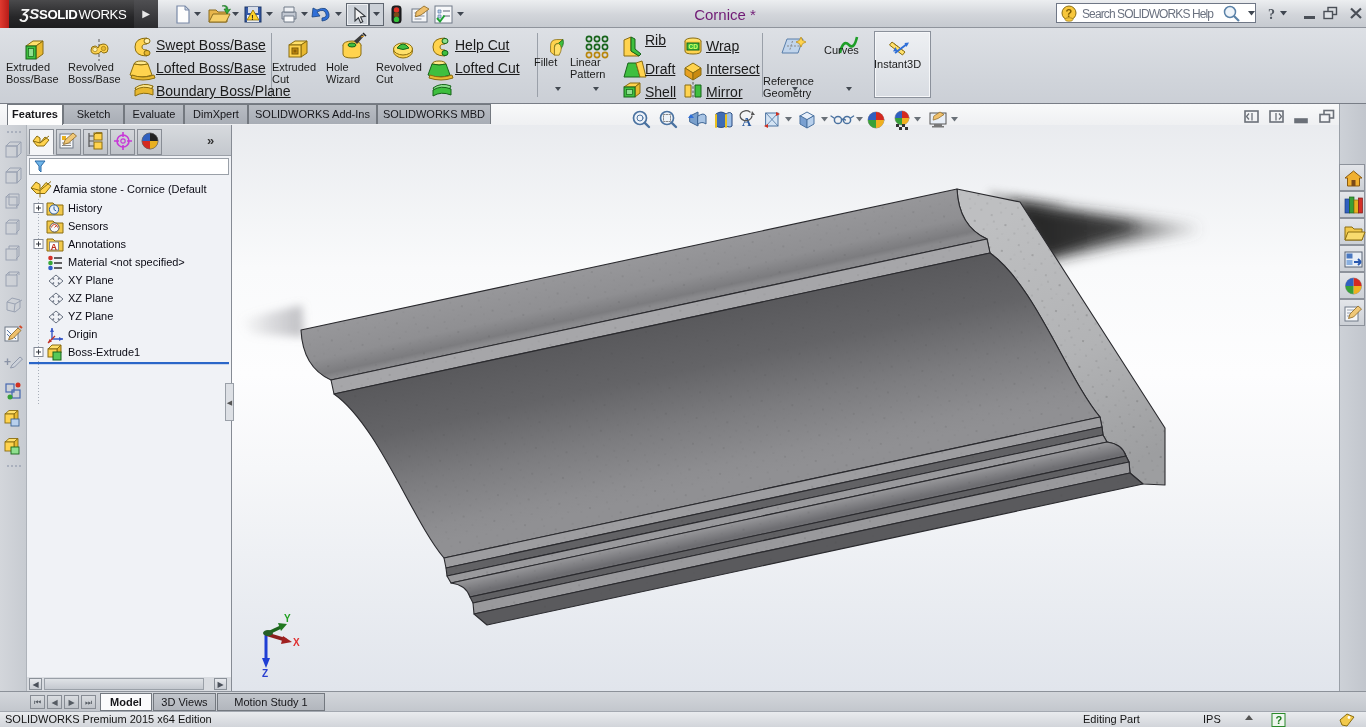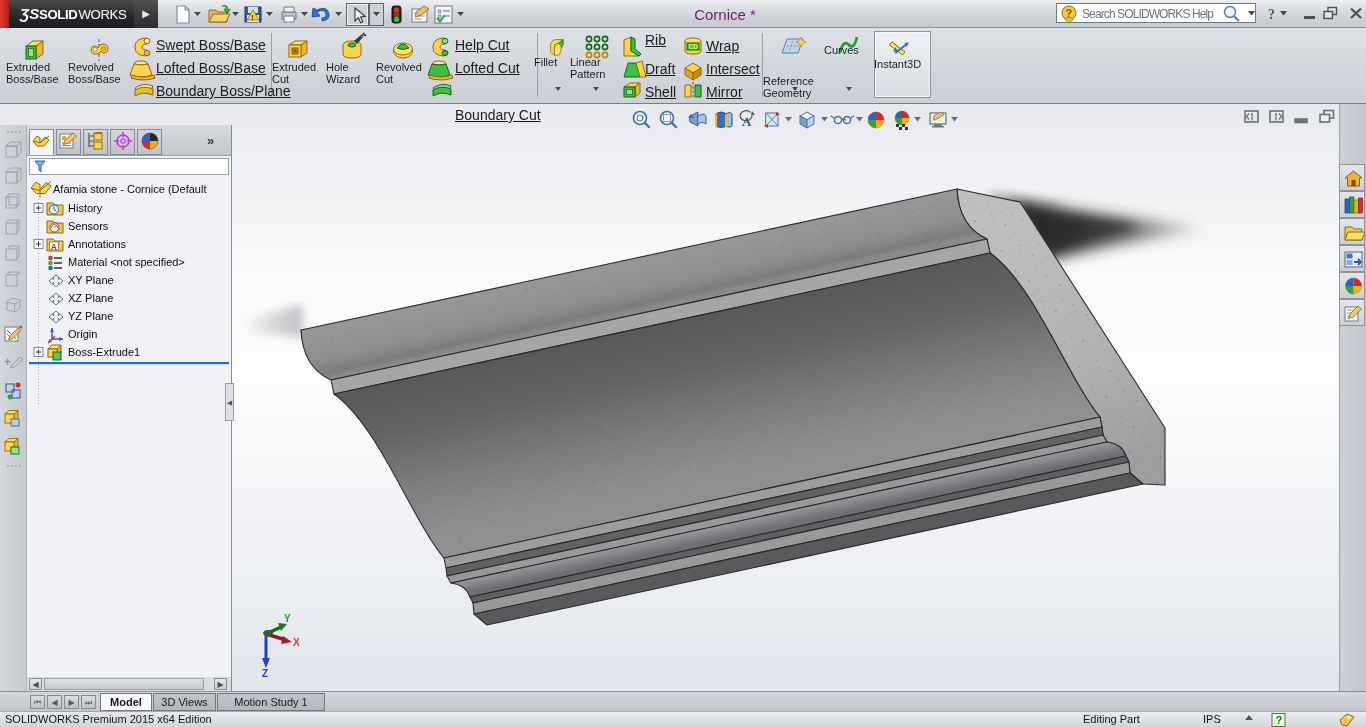--- a/index.html
+++ b/index.html
@@ -427,20 +427,28 @@
     <div class="llabel" style="left:706px;top:33px;">Intersect</div>
     <div class="llabel" style="left:706px;top:56px;">Mirror</div>
     <div class="rlabel" style="left:763px;top:28px;width:64px;margin-top:19px;">Reference<br>Geometry</div>
     <div class="rlabel" style="left:824px;top:16px;width:50px;">Curves</div>
     <div class="rlabel" style="left:874px;top:30px;width:57px;">Instant3D</div>
     <div class="drop" style="left:554.5px;top:59px;"></div>
     <div class="drop" style="left:592.5px;top:59px;"></div>
     <div class="drop" style="left:791.5px;top:59px;"></div>
     <div class="drop" style="left:845.5px;top:59px;"></div>
   </div>
+  <div id="tabstrip">
+    <div class="ctab active" style="left:7px;width:56px;">Features</div>
+    <div class="ctab" style="left:63px;width:61px;">Sketch</div>
+    <div class="ctab" style="left:124px;width:60px;">Evaluate</div>
+    <div class="ctab" style="left:184px;width:64px;">DimXpert</div>
+    <div class="ctab" style="left:248px;width:129px;">SOLIDWORKS Add-Ins</div>
+    <div class="ctab" style="left:377px;width:114px;">SOLIDWORKS MBD</div>
+  </div>
 
   <svg class="abs" style="left:628px;top:108px;" width="330" height="26" viewBox="0 0 330 26">
     <g stroke-linecap="round">
       <circle cx="12" cy="10" r="6.5" fill="#eef3f9" stroke="#4a72a0" stroke-width="1.7"></circle>
       <circle cx="12" cy="10" r="3" fill="none" stroke="#4a72a0" stroke-width="1"></circle>
       <line x1="16.8" y1="14.8" x2="21" y2="19" stroke="#4a72a0" stroke-width="2.4"></line>
       <circle cx="39" cy="10" r="6.5" fill="#eef3f9" stroke="#4a72a0" stroke-width="1.7"></circle>
       <rect x="35.5" y="6.5" width="7" height="7" fill="none" stroke="#888" stroke-width="1" stroke-dasharray="1.6,1.2"></rect>
       <line x1="43.8" y1="14.8" x2="48" y2="19" stroke="#4a72a0" stroke-width="2.4"></line>
 

